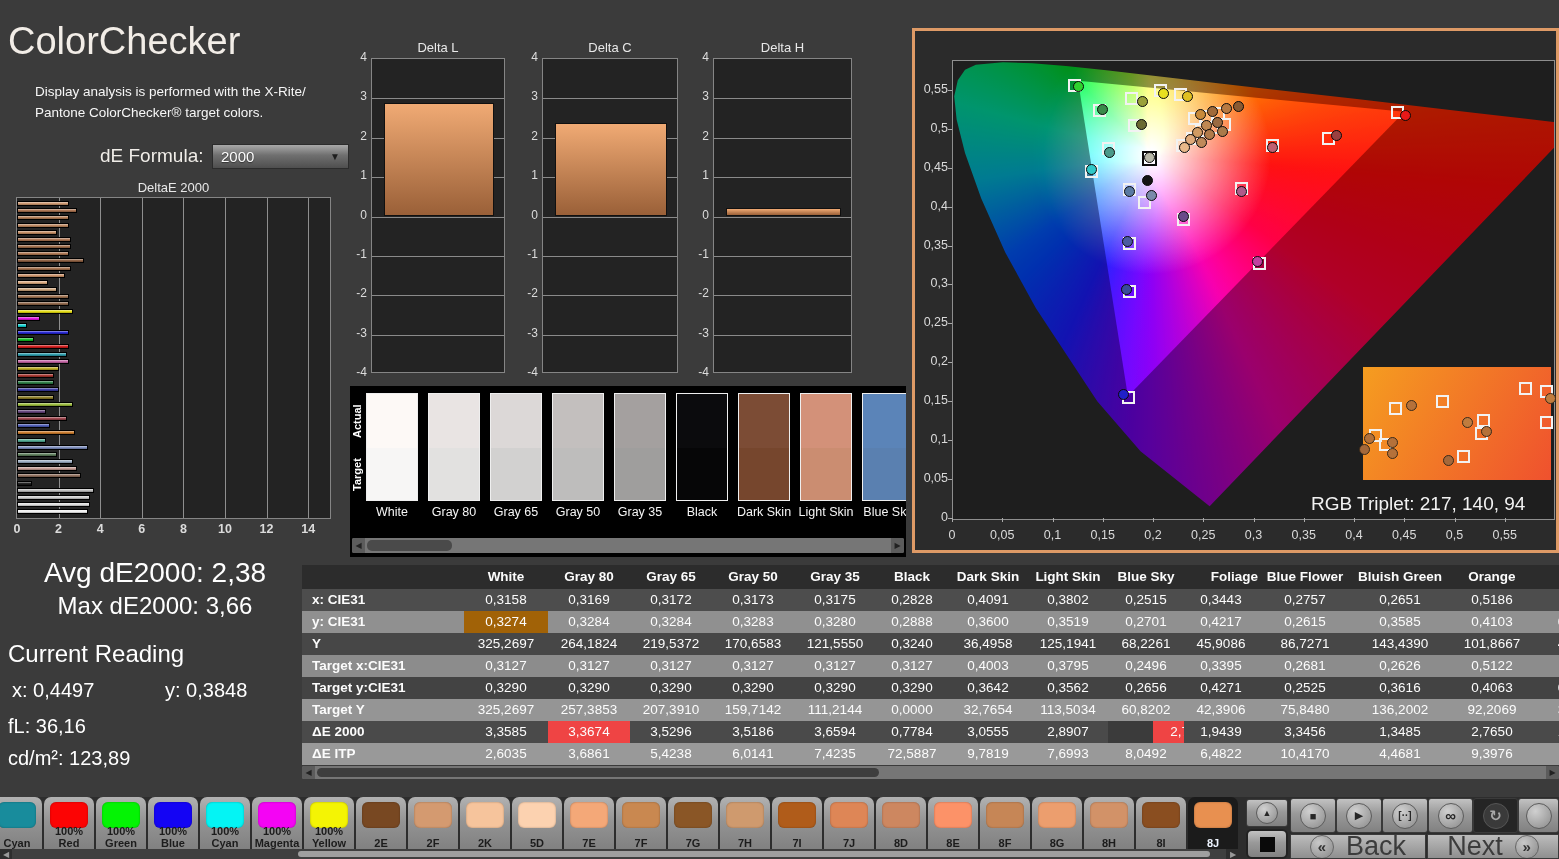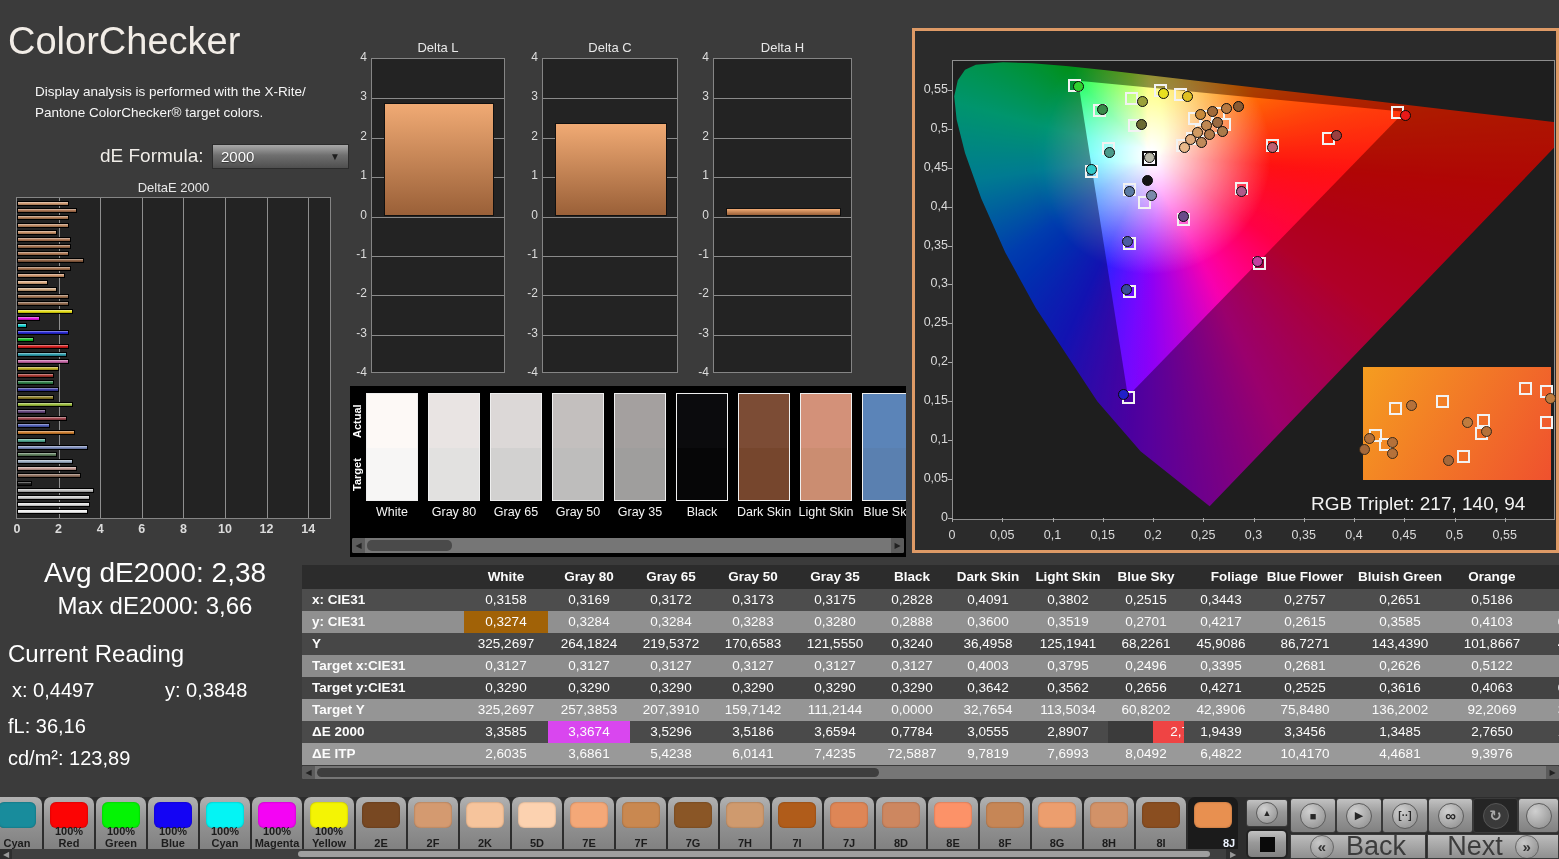--- a/index.html
+++ b/index.html
@@ -59,21 +59,21 @@
       white-space:nowrap;overflow:hidden;box-sizing:border-box;}
   #table-sb{left:302px;top:766px;width:1257px;height:13px;}
   #tab-bar{left:0;top:797px;width:1559px;height:62px;background:#2d2d2d;overflow:hidden;}
   .tab{position:absolute;top:0;width:50px;height:62px;border-radius:7px 7px 0 0;
       background:linear-gradient(#b2b2b2,#939393 40%,#7a7a7a);cursor:pointer;}
   .tab.sel{background:#1b1b1b;}
   .tab .chip{position:absolute;left:6px;top:5px;width:38px;height:26px;border-radius:6px;
       box-shadow:inset 0 0 2px rgba(0,0,0,.35);}
   .tab .tlabel{position:absolute;left:0;bottom:9px;width:100%;text-align:center;
       font-size:11px;line-height:1.15;font-weight:bold;color:#1c1c1c;}
-  .tab.sel .tlabel{color:#eef4ff;padding-left:16px;}
+  .tab.sel .tlabel{color:#eef4ff;}
   .nav-btn{position:absolute;background:linear-gradient(#c2c2c2,#999 45%,#818181);
       border:1px solid #3a3a3a;box-sizing:border-box;border-radius:3px;
       display:flex;align-items:center;justify-content:center;cursor:pointer;}
   .nav-circle{width:24px;height:24px;border-radius:50%;border:1px solid #5c5c5c;
       background:radial-gradient(circle at 35% 30%,#d0d0d0,#8a8a8a);
       display:flex;align-items:center;justify-content:center;
       font-size:11px;color:#262626;font-weight:bold;}
   .bignav{position:absolute;top:834px;height:25px;background:linear-gradient(#bcbcbc,#8f8f8f);
       border:1px solid #3a3a3a;box-sizing:border-box;display:flex;align-items:center;
       justify-content:center;gap:12px;cursor:pointer;overflow:hidden;}
@@ -522,21 +522,21 @@
     <div class="tcell" style="left: 646px; top: 134px; width: 80px; height: 22px; background: rgb(149, 149, 149);">32,7654</div>
     <div class="tcell" style="left: 726px; top: 134px; width: 80px; height: 22px; background: rgb(149, 149, 149);">113,5034</div>
     <div class="tcell" style="left: 806px; top: 134px; width: 76px; height: 22px; background: rgb(149, 149, 149);">60,8202</div>
     <div class="tcell" style="left: 882px; top: 134px; width: 74px; height: 22px; background: rgb(149, 149, 149);">42,3906</div>
     <div class="tcell" style="left: 956px; top: 134px; width: 94px; height: 22px; background: rgb(149, 149, 149);">75,8480</div>
     <div class="tcell" style="left: 1050px; top: 134px; width: 96px; height: 22px; background: rgb(149, 149, 149);">136,2002</div>
     <div class="tcell" style="left: 1146px; top: 134px; width: 88px; height: 22px; background: rgb(149, 149, 149);">92,2069</div>
     <div class="tcell" style="left: 1234px; top: 134px; width: 70px; height: 22px; background: rgb(149, 149, 149);">38,2</div>
     <div class="tcell" style="left: 0px; top: 156px; width: 162px; height: 22px; background: rgb(74, 74, 74); font-weight: bold; text-align: left; padding-left: 10px;">ΔE 2000</div>
     <div class="tcell" style="left: 162px; top: 156px; width: 84px; height: 22px; background: rgb(74, 74, 74);">3,3585</div>
-    <div class="tcell" style="left: 246px; top: 156px; width: 82px; height: 22px; background: #d946ef;">3,3674</div>
+    <div class="tcell" style="left: 246px; top: 156px; width: 82px; height: 22px; background: #ef4444;">3,3674</div>
     <div class="tcell" style="left: 328px; top: 156px; width: 82px; height: 22px; background: rgb(74, 74, 74);">3,5296</div>
     <div class="tcell" style="left: 410px; top: 156px; width: 82px; height: 22px; background: rgb(74, 74, 74);">3,5186</div>
     <div class="tcell" style="left: 492px; top: 156px; width: 82px; height: 22px; background: rgb(74, 74, 74);">3,6594</div>
     <div class="tcell" style="left: 574px; top: 156px; width: 72px; height: 22px; background: rgb(74, 74, 74);">0,7784</div>
     <div class="tcell" style="left: 646px; top: 156px; width: 80px; height: 22px; background: rgb(74, 74, 74);">3,0555</div>
     <div class="tcell" style="left: 726px; top: 156px; width: 80px; height: 22px; background: rgb(74, 74, 74);">2,8907</div>
     <div class="tcell" style="left: 851px; top: 156px; width: 76px; height: 22px; background: #ef4444;">2,7302</div>
     <div class="tcell" style="left: 882px; top: 156px; width: 74px; height: 22px; background: rgb(74, 74, 74);">1,9439</div>
     <div class="tcell" style="left: 956px; top: 156px; width: 94px; height: 22px; background: rgb(74, 74, 74);">3,3456</div>
     <div class="tcell" style="left: 1050px; top: 156px; width: 96px; height: 22px; background: rgb(74, 74, 74);">1,3485</div>

